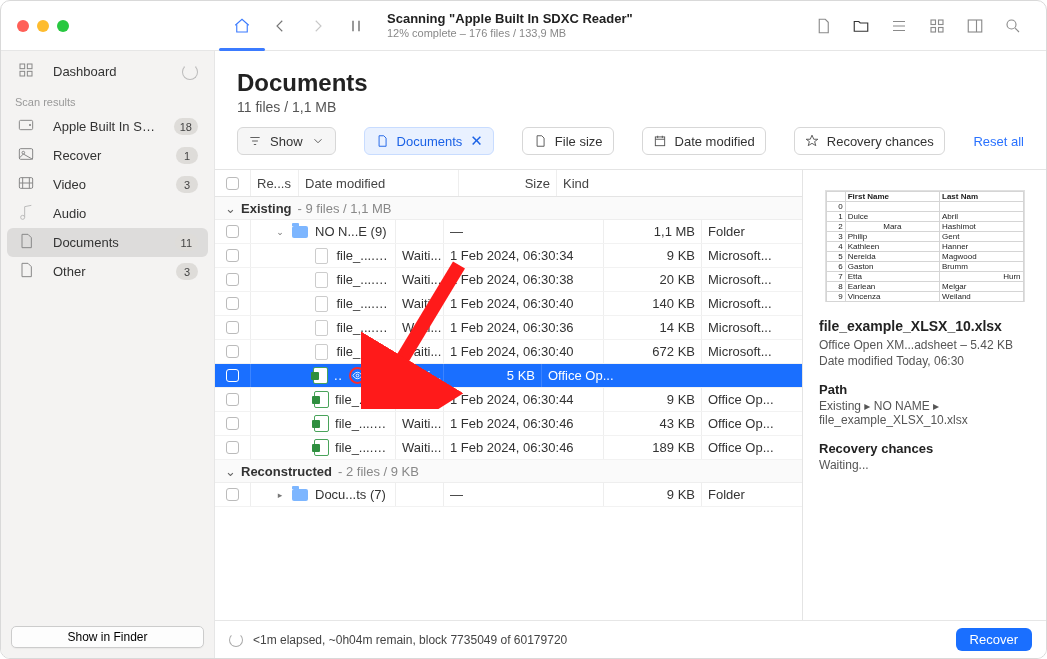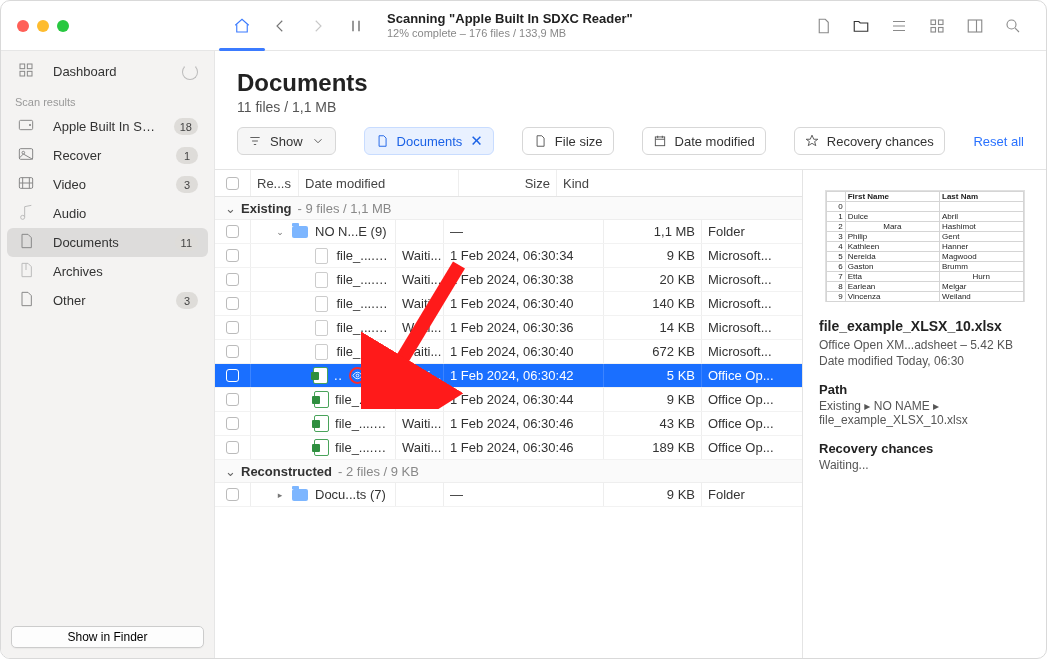--- a/index.html
+++ b/index.html
@@ -239,27 +239,20 @@
   <span class="label">Audio</span>
   </div>
             <div class="side-item selected">
               <span class="icon"><svg width="14" height="16" viewBox="0 0 20 24" fill="none" stroke="#888" stroke-width="1.5">
                   <path d="M4 2h9l5 5v15H4z"></path>
                 </svg></span>
   <span class="label">Documents</span>
   <span class="badge">11</span>
             </div>
             <div class="side-item">
-              <span class="icon"><svg width="14" height="16" viewBox="0 0 20 24" fill="none" stroke="#bbb" stroke-width="1.5">
-                  <path d="M4 2h9l5 5v15H4z"></path>
-                  <path d="M10 2v10"></path>
-                </svg></span>
-  <span class="label">Archives</span>
-  </div>
-            <div class="side-item">
               <span class="icon"><svg width="14" height="16" viewBox="0 0 20 24" fill="none" stroke="#888" stroke-width="1.5">
                   <path d="M4 2h9l5 5v15H4z"></path>
                 </svg></span>
   <span class="label">Other</span>
   <span class="badge">3</span>
             </div>
           </div>
       </div>
       <div class="side-footer">
         <button class="finder-btn">Show in Finder</button>
@@ -444,21 +437,20 @@
                     <span class="eye-btn">
                       <svg viewBox="0 0 24 24">
                         <path d="M2 12s4-7 10-7 10 7 10 7-4 7-10 7S2 12 2 12z"></path>
                         <circle cx="12" cy="12" r="3"></circle>
                       </svg>
                     </span>
                     <span class="hash-btn">#</span>
                   </div>
                 </div>
     <div class="td col-rec">Waiti...</div>
-    <div class="td col-date">1 Feb 2024, 06:30:42</div>
     <div class="td col-size">5 KB</div>
     <div class="td col-kind">Office Op...</div>
               </div>
               <div class="row">
     <div class="td col-check">
                   <span class="cbox"></span>
                 </div>
     <div class="td col-name">
                   <div class="name-cell indent-3">
                     <span class="fico">
@@ -572,21 +564,21 @@
                     <td style="text-align:left">Magwood</td>
                   </tr>
                   <tr>
                     <td style="text-align:right">6</td>
                     <td style="text-align:left">Gaston</td>
                     <td style="text-align:left">Brumm</td>
                   </tr>
                   <tr>
                     <td style="text-align:right">7</td>
                     <td style="text-align:left">Etta</td>
-                    <td style="text-align:center">Hurn</td>
+                    <td style="text-align:right">Hurn</td>
                   </tr>
                   <tr>
                     <td style="text-align:right">8</td>
                     <td style="text-align:left">Earlean</td>
                     <td style="text-align:left">Melgar</td>
                   </tr>
                   <tr>
                     <td style="text-align:right">9</td>
                     <td style="text-align:left">Vincenza</td>
                     <td style="text-align:left">Weiland</td>
@@ -597,20 +589,25 @@
           <div class="pv-name">file_example_XLSX_10.xlsx</div>
           <div class="pv-meta">Office Open XM...adsheet – 5.42 KB</div>
           <div class="pv-meta">Date modified  Today, 06:30</div>
           <div class="pv-head">Path</div>
           <div class="pv-meta">Existing ▸ NO NAME ▸ file_example_XLSX_10.xlsx</div>
           <div class="pv-head">Recovery chances</div>
           <div class="pv-meta">Waiting...</div>
         </div>
       </div>
 
+      <div class="footer">
+        <div class="spin-sm"></div>
+        <div class="status">&lt;1m elapsed, ~0h04m remain, block 7735049 of 60179720</div>
+        <button class="recover-btn">Recover</button>
+      </div>
     </div>
   </div>
 
   <svg class="red-arrow" style="left:360px;top:258px;width:110px;height:150px;" viewBox="0 0 110 150">
     <defs>
         <marker id="ah" markerWidth="10" markerHeight="10" refX="2" refY="5" orient="auto">
           <path d="M0 0L10 5L0 10z" fill="#ff1a1a"></path>
         </marker>
       </defs>
     <line x1="98" y1="6" x2="28" y2="122" stroke="#ff1a1a" stroke-width="14" marker-end="url(#ah)"></line>

